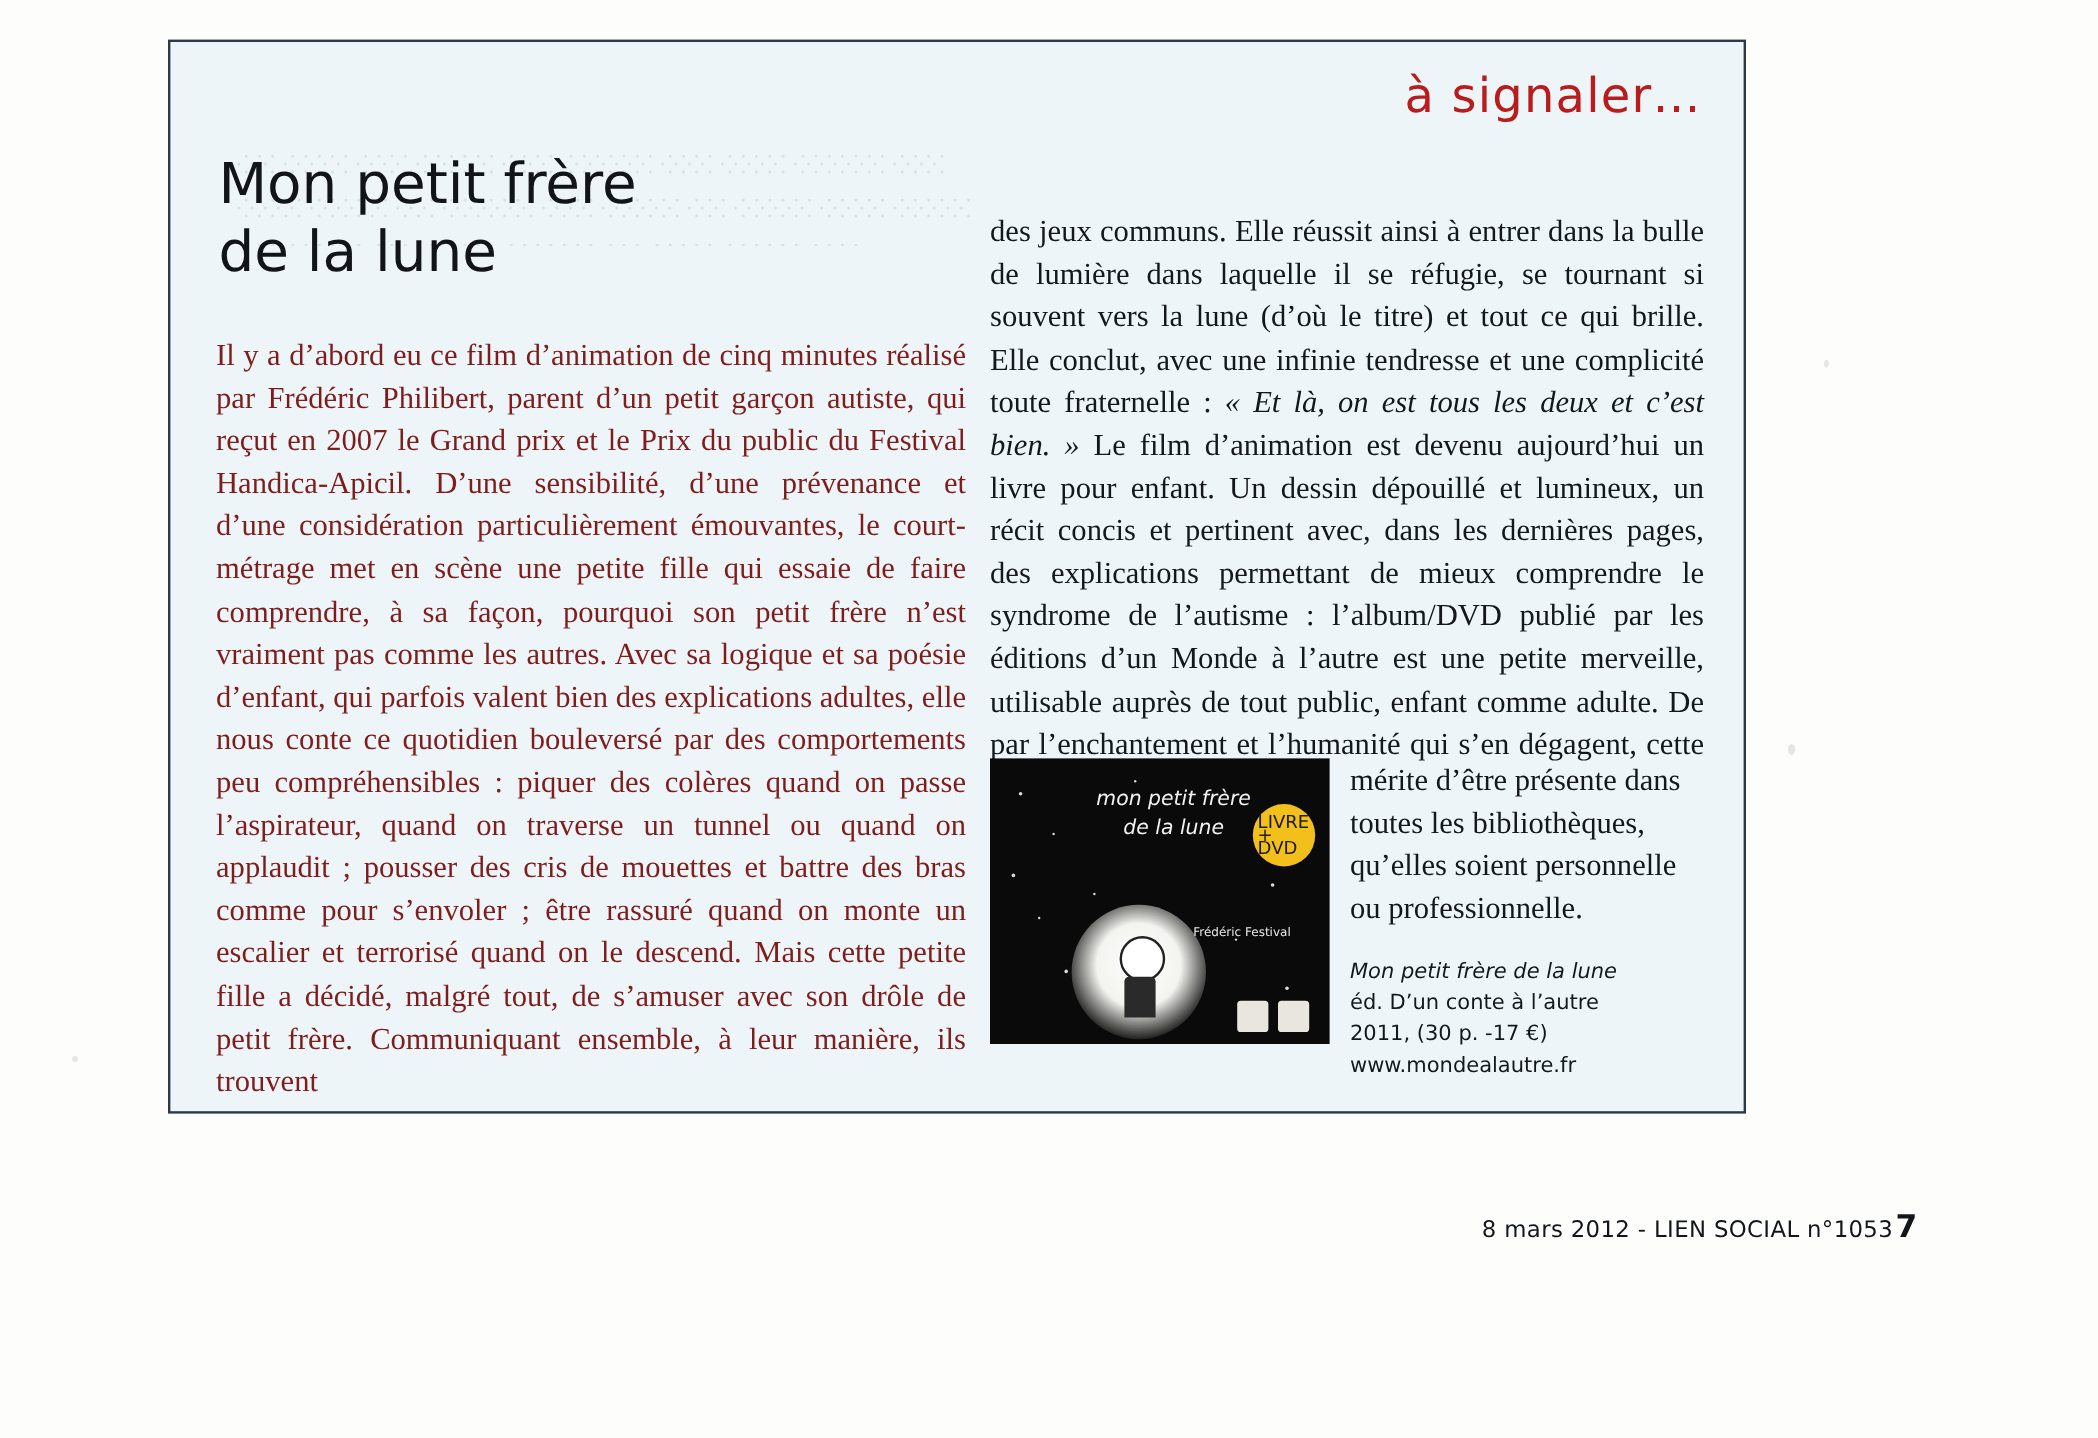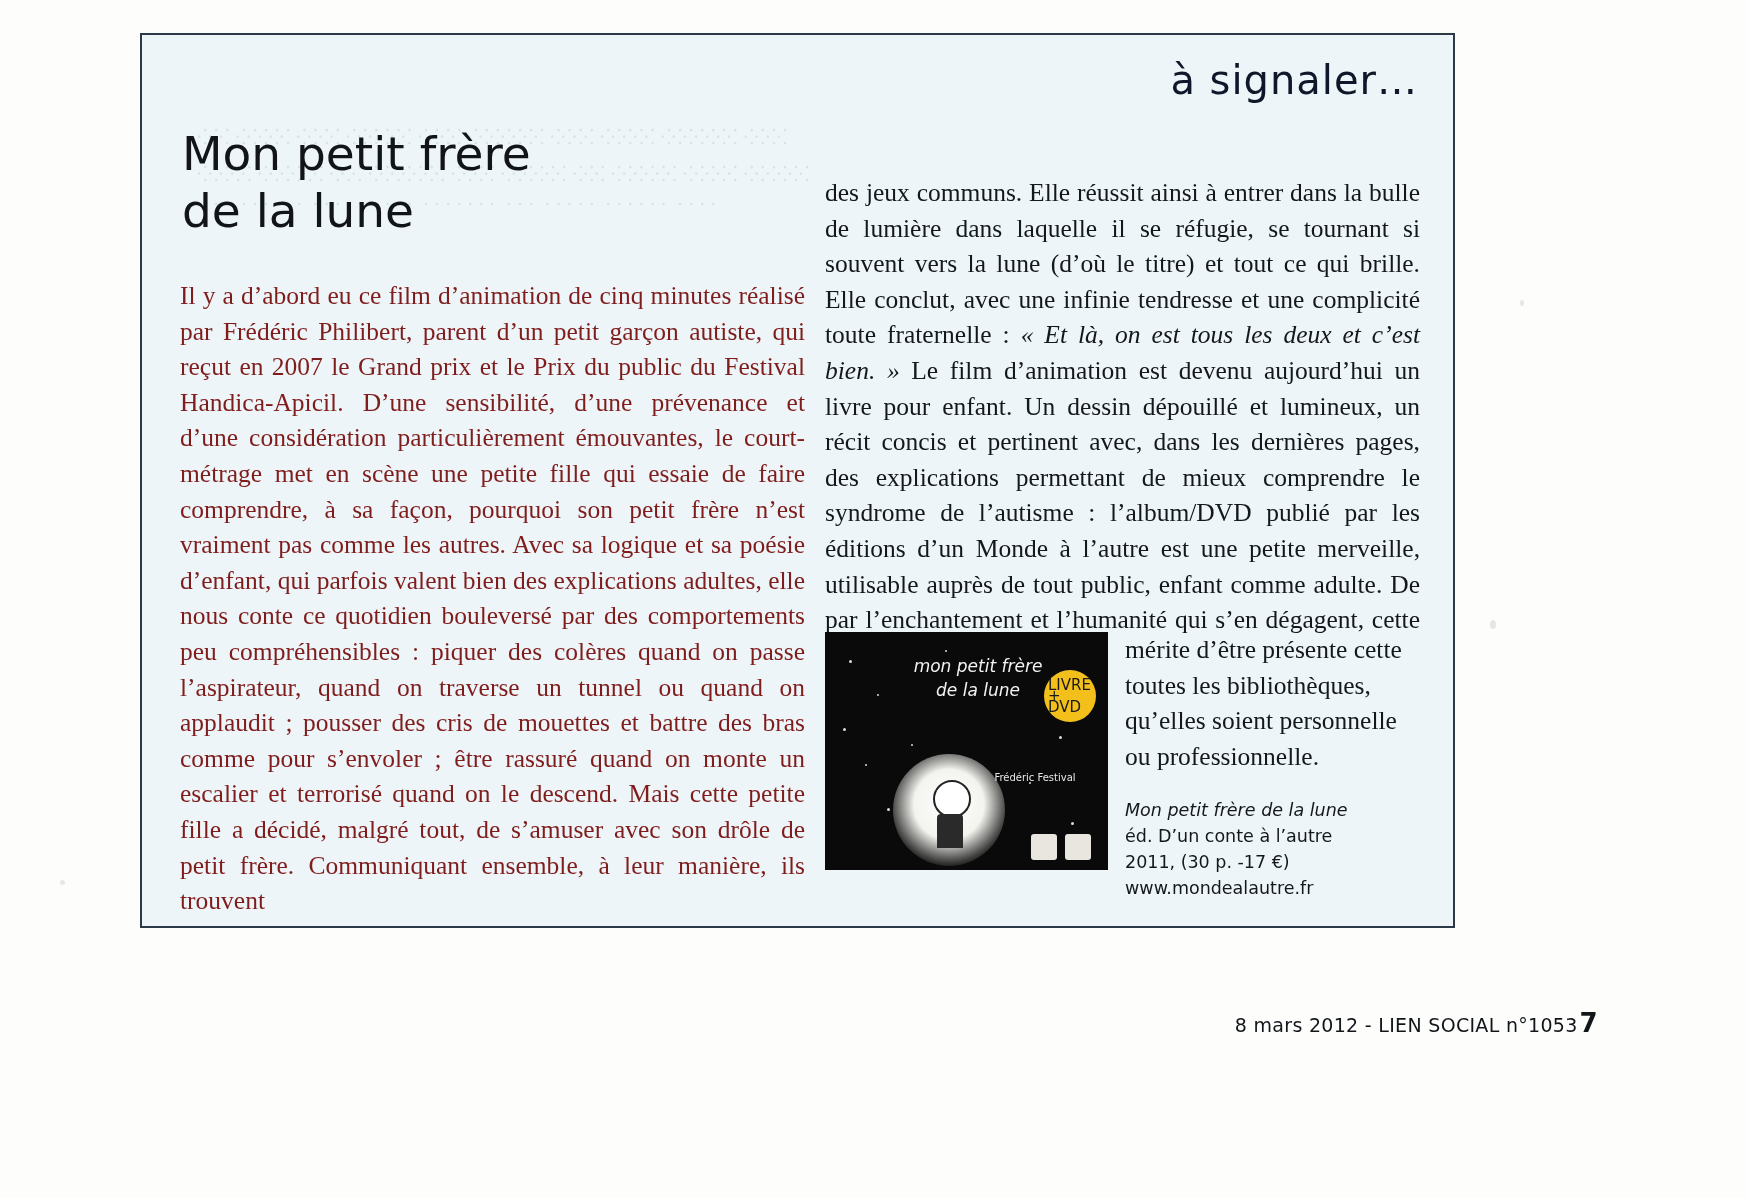--- a/index.html
+++ b/index.html
@@ -51,21 +51,21 @@
     overflow: hidden;
     white-space: pre-wrap;
     pointer-events: none;
     font-family: "Liberation Serif", serif;
   }
 
   #signaler {
     position: absolute;
     right: 35px;
     top: 22px;
-    color: #0f172a;
+    color: #b91c1c;
     font-family: "DejaVu Sans", sans-serif;
     font-size: 40px;
     font-weight: 400;
     letter-spacing: 1px;
   }
 
   #headline {
     position: absolute;
     left: 40px;
     top: 90px;
@@ -292,21 +292,21 @@
 de la lune</div>
       <div id="cover-badge">LIVRE + DVD</div>
       <div id="cover-glow"></div>
       <div id="cover-kid"></div>
       <div id="cover-body"></div>
       <div id="cover-author">Frédéric Festival</div>
       <div class="cover-logo" style="left:206px;"></div>
       <div class="cover-logo" style="left:240px;"></div>
     </div>
 
-    <div id="col-right-tail">mérite d’être présente cette toutes les bibliothèques, qu’elles soient personnelle ou professionnelle.</div>
+    <div id="col-right-tail">mérite d’être présente dans toutes les bibliothèques, qu’elles soient personnelle ou professionnelle.</div>
 
     <div id="credits">
       <div class="t">Mon petit frère de la lune</div>
       <div>éd. D’un conte à l’autre</div>
       <div>2011, (30 p. -17 €)</div>
       <div>www.mondealautre.fr</div>
     </div>
 
   </div>
 

